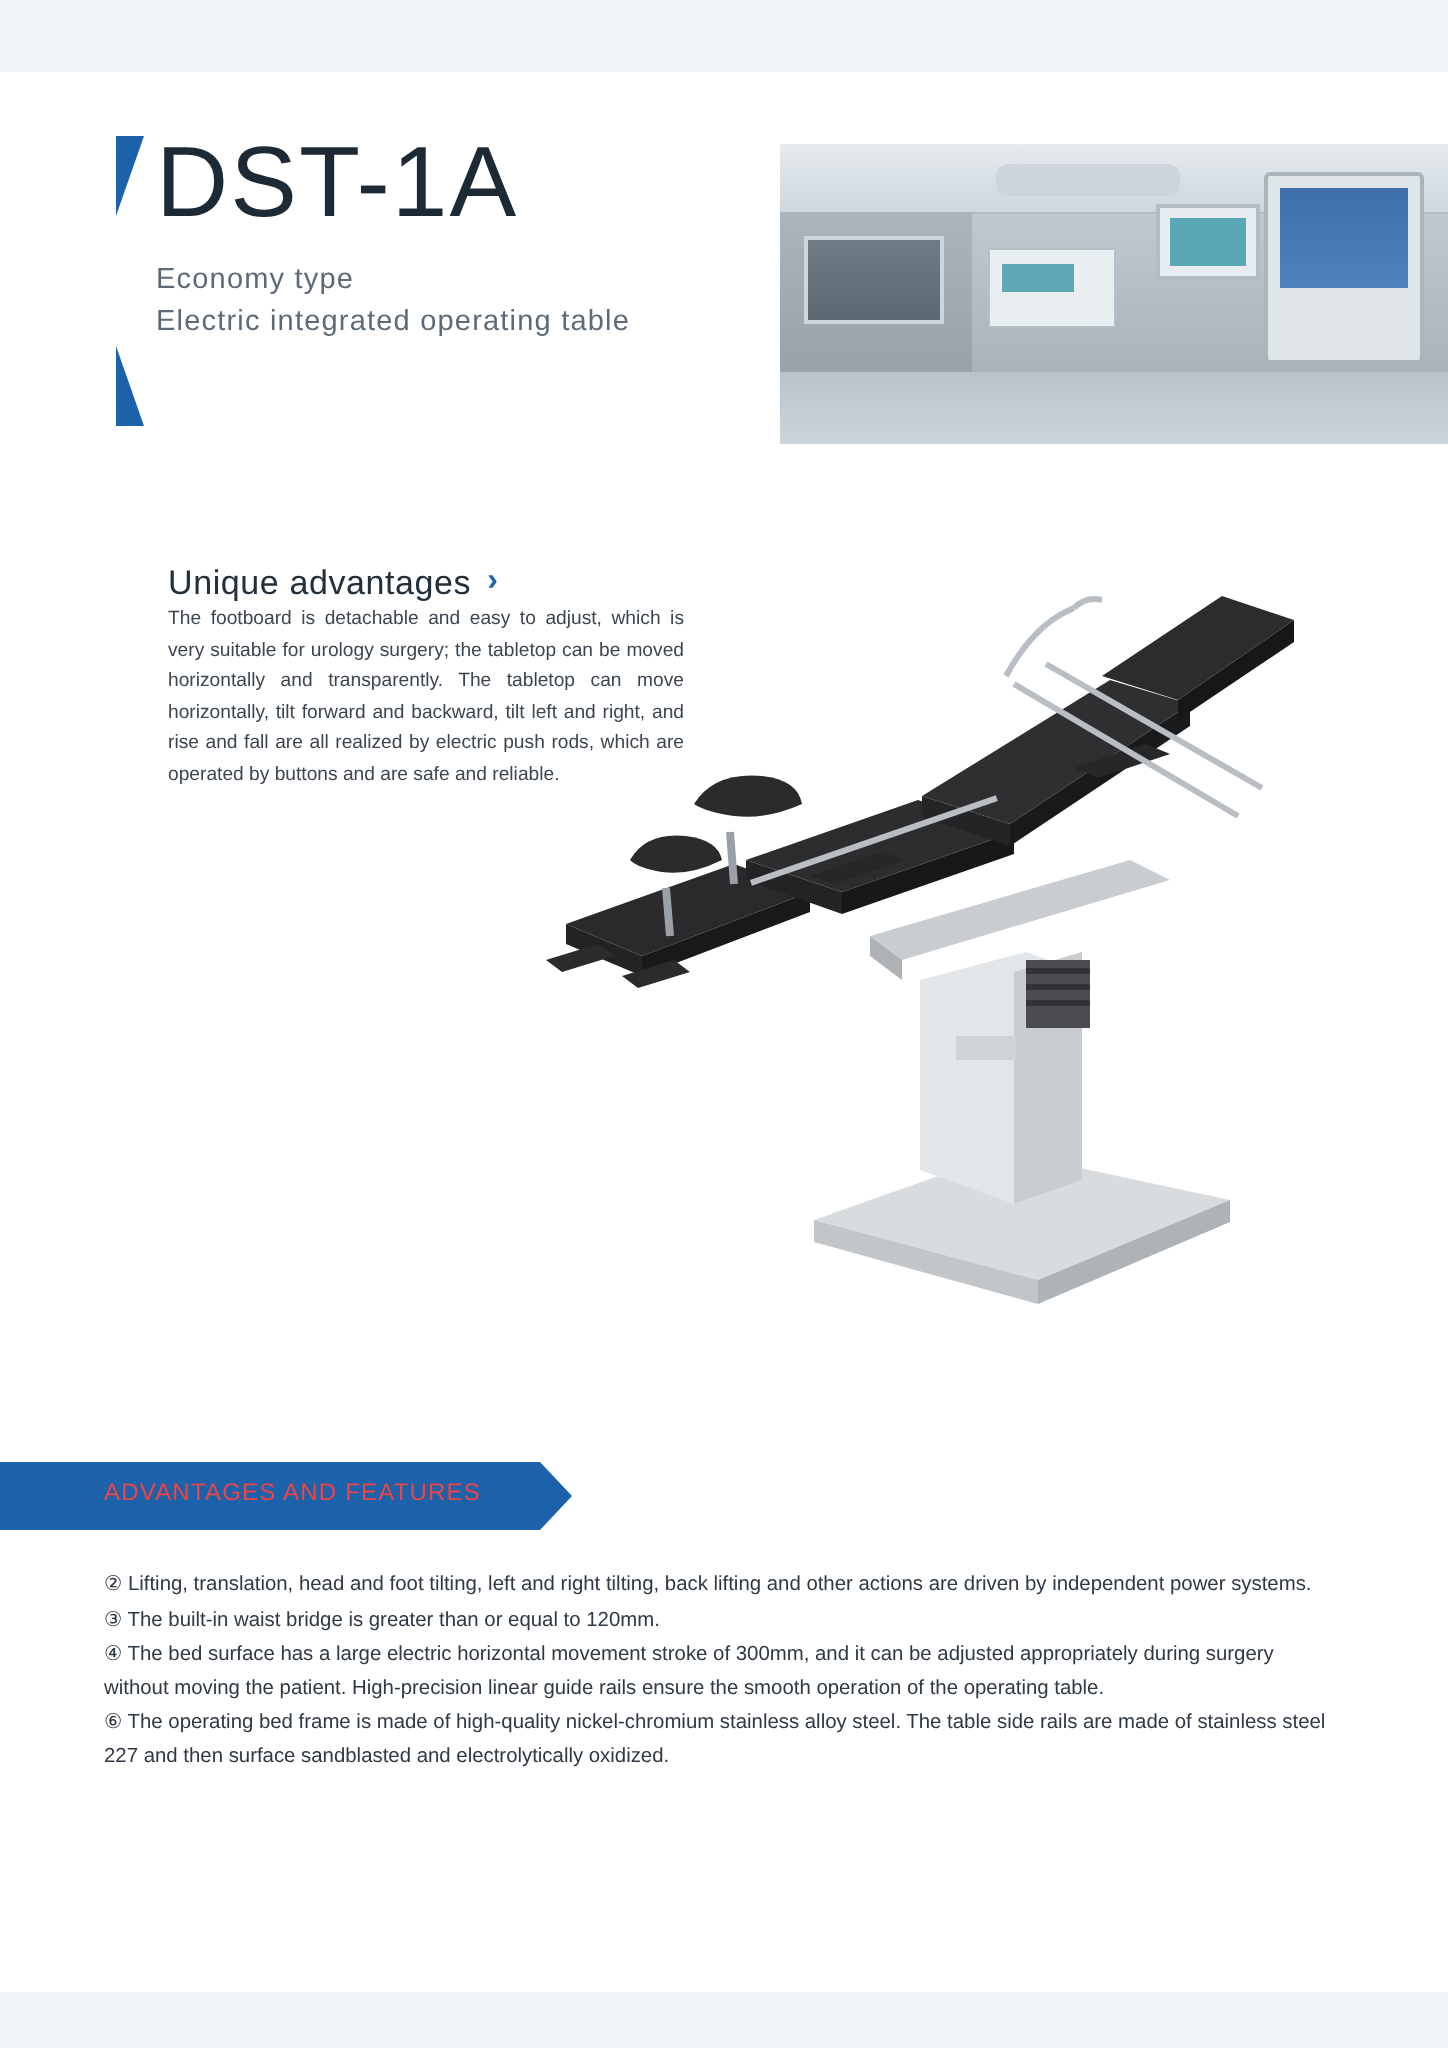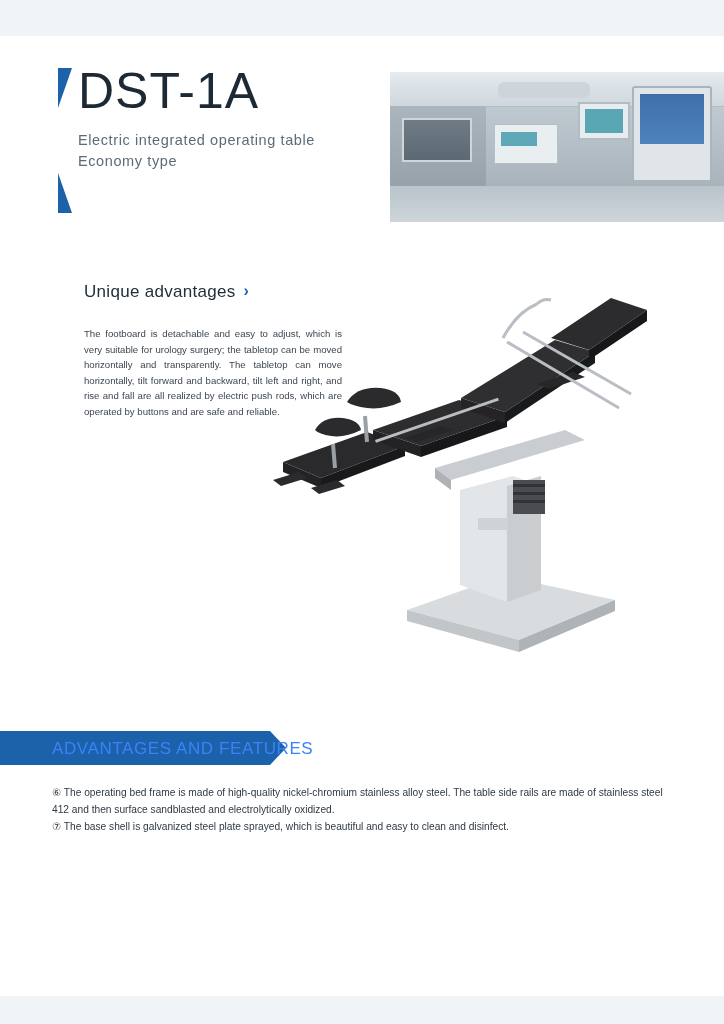--- a/index.html
+++ b/index.html
@@ -161,21 +161,21 @@
     left: 84px;
     top: 282px;
     width: 270px;
   }
   .adv-heading {
     font-size: 17px;
     color: #22303c;
     letter-spacing: 0.3px;
     display: flex;
     gap: 8px;
-    margin-bottom: 24px;
+    margin-bottom: 0;
   }
   .adv-chevron {
     color: #1e64ae;
     font-size: 16px;
     font-weight: bold;
   }
   .adv-body {
     font-size: 9.6px;
     line-height: 1.62;
     color: #3c4650;
@@ -212,22 +212,22 @@
     left: 270px; top: 6px;
     width: 0; height: 0;
     border-top: 17px solid transparent;
     border-bottom: 17px solid transparent;
     border-left: 16px solid #1b62ab;
   }
   .feat-title {
     position: absolute;
     left: 52px;
     top: 14px;
-    font-size: 17px;
-    color: #3b82f6;
+    font-size: 12px;
+    color: #ef4444;
     letter-spacing: 0.6px;
   }
   .feat-bracket {
     position: absolute;
     left: 34px;
     top: 6px;
     width: 14px;
     height: 34px;
   }
 
@@ -266,22 +266,22 @@
     <div class="header-bracket">
       <svg class="bracket-svg" width="20" height="145" viewBox="0 0 20 145" xmlns="http://www.w3.org/2000/svg">
         <polygon points="0,0 14,0 0,40" fill="#1b62ab"></polygon>
         <polygon points="0,105 14,145 0,145" fill="#1b62ab"></polygon>
       </svg>
     </div>
 
     <div class="title-block">
       <div class="product-title">DST-1A</div>
       <div class="product-sub">
+        <div>Economy type</div>
         <div>Electric integrated operating table</div>
-        <div>Economy type</div>
       </div>
     </div>
 
     <div class="hero-photo">
       <div class="photo-inner"></div>
       <div class="photo-ceiling"></div>
       <div class="photo-wall-left"></div>
       <div class="photo-window"></div>
       <div class="photo-lamp"></div>
       <div class="photo-device"></div>
@@ -359,19 +359,21 @@
     <div class="feat-bracket">
       <svg width="14" height="34" viewBox="0 0 14 34" xmlns="http://www.w3.org/2000/svg">
         <polygon points="0,0 10,0 0,12" fill="#1b62ab"></polygon>
         <polygon points="0,22 10,34 0,34" fill="#1b62ab"></polygon>
       </svg>
     </div>
     <div class="feat-title">ADVANTAGES AND FEATURES</div>
   </div>
 
   <div class="feat-list">
-    <p>⑥ The operating bed frame is made of high-quality nickel-chromium stainless alloy steel. The table side rails are made of stainless steel 412 and then surface sandblasted and electrolytically oxidized.</p>
-    <p>⑦ The base shell is galvanized steel plate sprayed, which is beautiful and easy to clean and disinfect.</p>
+    <p>② Lifting, translation, head and foot tilting, left and right tilting, back lifting and other actions are driven by independent power systems.</p>
+    <p>③ The built-in waist bridge is greater than or equal to 120mm.</p>
+    <p>④ The bed surface has a large electric horizontal movement stroke of 300mm, and it can be adjusted appropriately during surgery without moving the patient. High-precision linear guide rails ensure the smooth operation of the operating table.</p>
+    <p>⑥ The operating bed frame is made of high-quality nickel-chromium stainless alloy steel. The table side rails are made of stainless steel 227 and then surface sandblasted and electrolytically oxidized.</p>
   </div>
 
   <div class="bottom-band"></div>
 
 </div>
 
 </body></html>

